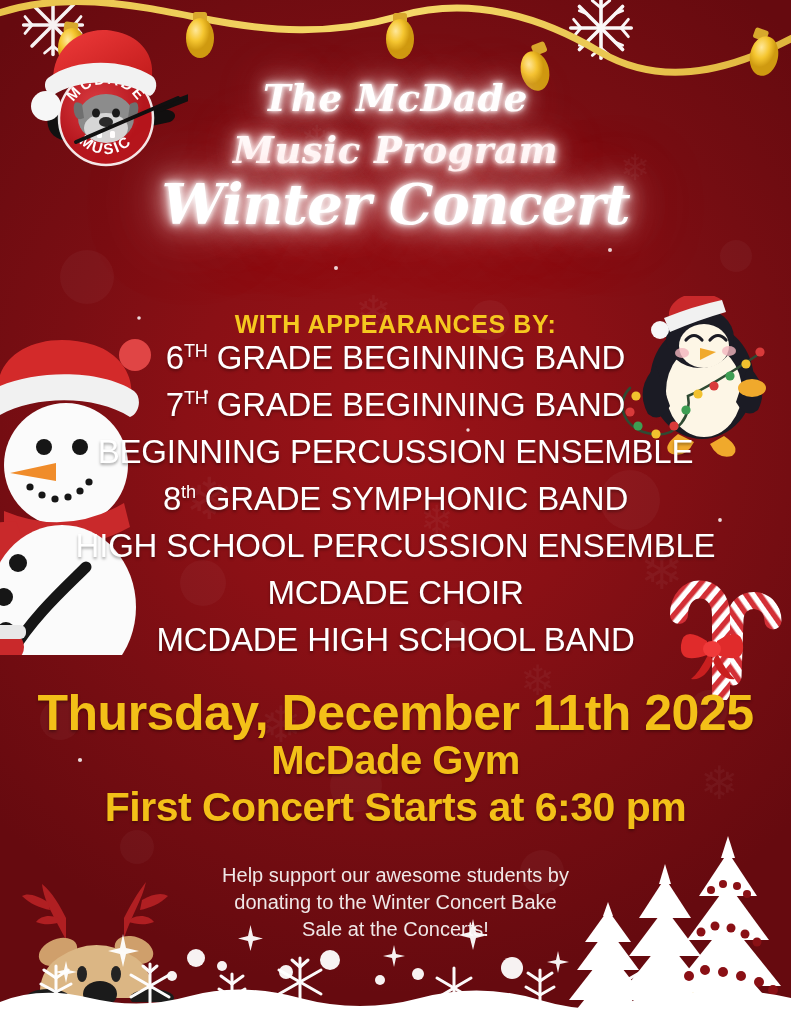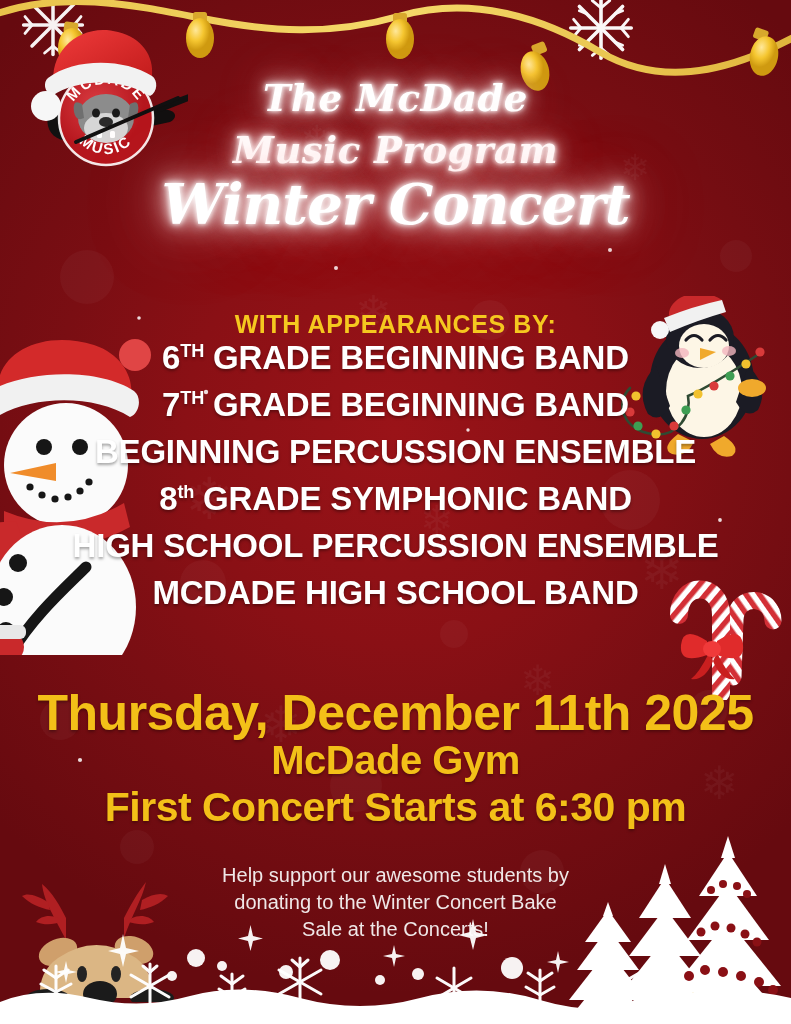--- a/index.html
+++ b/index.html
@@ -61,21 +61,21 @@
   #appearances-label{
     position:absolute; left:0; top:310px; width:791px; text-align:center;
     color:#f5c81f; font-size:25px; font-weight:700; letter-spacing:.6px;
   }
 
   #ensemble-list{
     position:absolute; left:0; top:334px; width:791px;
     text-align:center;
   }
   .ensemble-item{
-    color:#fff; font-weight:700; font-size:33px;
+    color:#fff; font-weight:400; font-size:33px;
     line-height:47px; letter-spacing:-.2px;
     white-space:nowrap;
     text-shadow:0 2px 3px rgba(0,0,0,.35);
   }
   .ensemble-item sup{ font-size:.55em; vertical-align:super; line-height:0; }
 
   
   #event-block{
     position:absolute; left:0; top:690px; width:791px; text-align:center;
   }
@@ -389,20 +389,21 @@
   </svg>
 
   <div id="appearances-label">WITH APPEARANCES BY:</div>
 
   <div id="ensemble-list">
       <div class="ensemble-item"><span>6</span><sup>TH</sup><span> GRADE BEGINNING BAND</span></div>
       <div class="ensemble-item"><span>7</span><sup>TH</sup><span> GRADE BEGINNING BAND</span></div>
       <div class="ensemble-item"><span>BEGINNING PERCUSSION ENSEMBLE</span></div>
       <div class="ensemble-item"><span>8</span><sup>th</sup><span>  GRADE SYMPHONIC BAND</span></div>
       <div class="ensemble-item"><span>HIGH SCHOOL PERCUSSION ENSEMBLE</span></div>
+      <div class="ensemble-item"><span>MCDADE CHOIR</span></div>
       <div class="ensemble-item"><span>MCDADE HIGH SCHOOL BAND</span></div>
     </div>
 
   <div id="event-block">
     <div class="event-line" id="event-date">Thursday, December 11th  2025</div>
     <div class="event-line" id="event-venue">McDade Gym</div>
     <div class="event-line" id="event-time">First Concert Starts at 6:30 pm</div>
   </div>
 
   <div id="footer-note">

